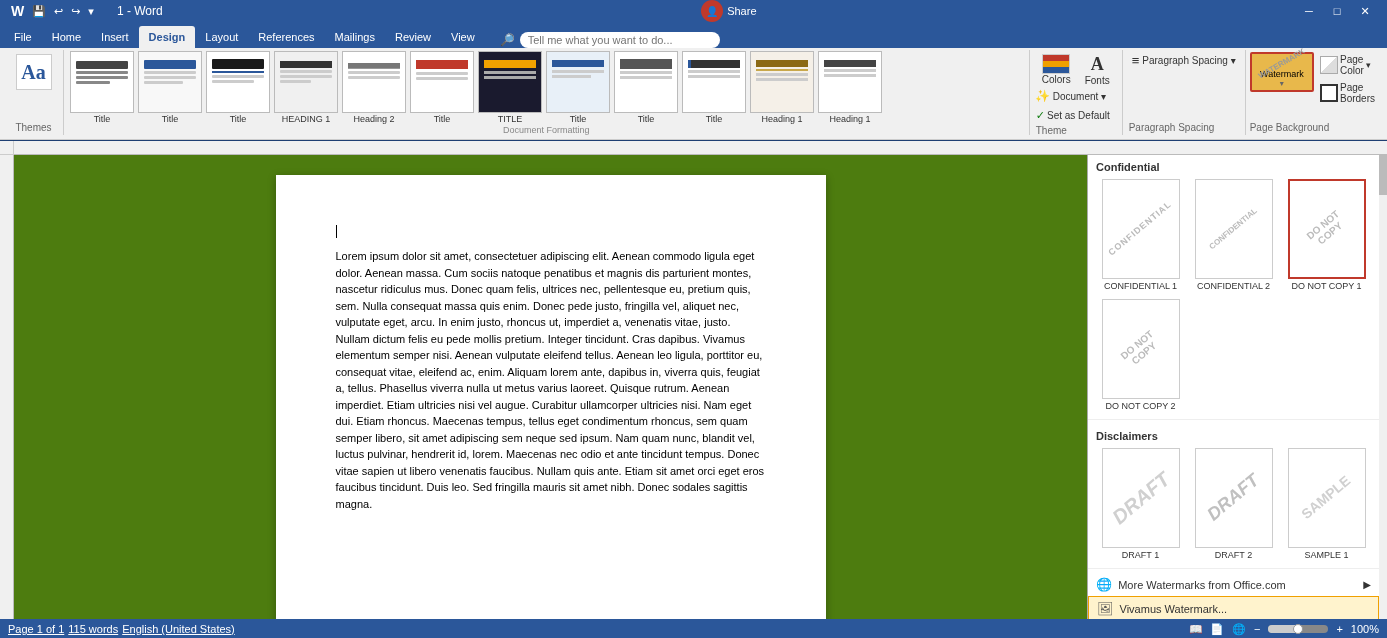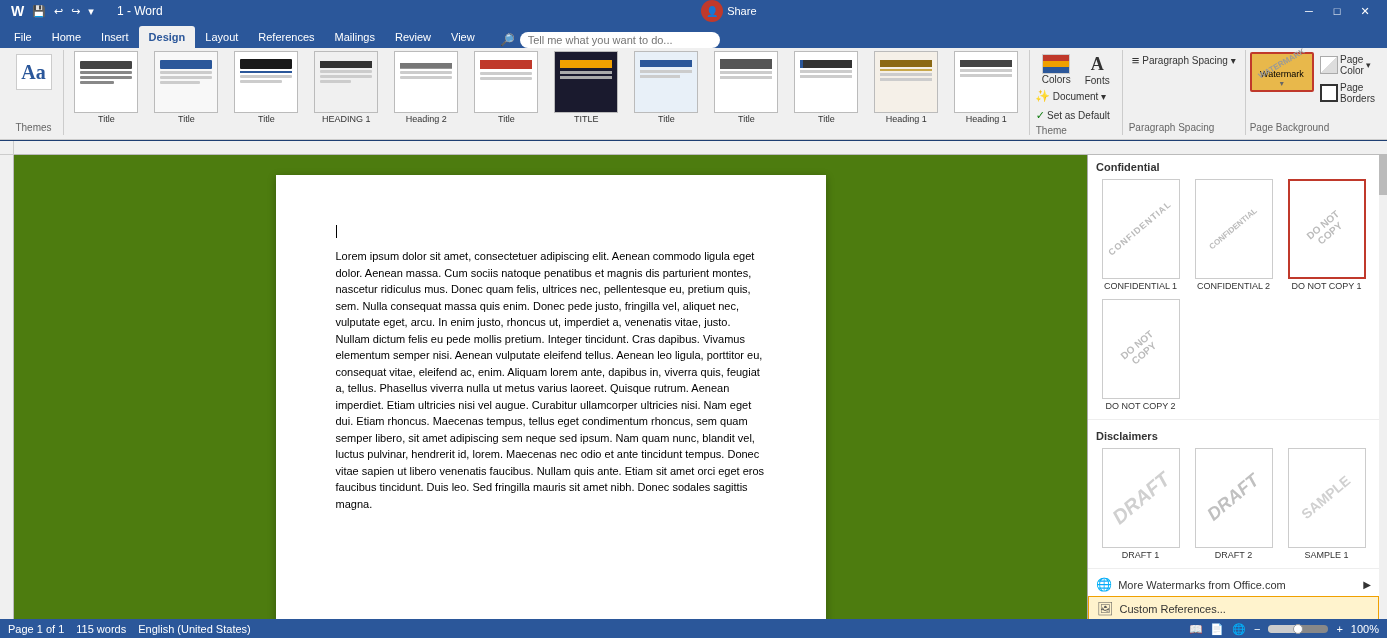--- a/index.html
+++ b/index.html
@@ -264,25 +264,24 @@
       display: flex; align-items: center; gap: 2px;
       padding: 1px 0;
     }
     .set-default-label { font-size: 10px; color: #333; }
     .checkmark { color: #107c10; font-size: 11px; }
 
     
     .gallery-scroll {
       display: flex;
       flex-wrap: wrap;
-      gap: 12px;
+      gap: 0;
       align-items: flex-start;
       flex: 1;
       overflow: hidden;
-      justify-content: center;
     }
     .para-spacing-btn {
       display: flex; align-items: center; gap: 3px;
       cursor: pointer; padding: 1px 3px; border-radius: 2px;
       font-size: 10px; color: #333;
     }
 
     
     .main-area {
       display: flex;
@@ -522,20 +521,21 @@
           <div class="style-thumb">
             <div class="sth">
               <div style="height:7px; margin:5px 2px 1px; background:#444; text-decoration:underline;"></div>
               <div style="height:3px; margin:1px 2px; background:#ccc;"></div>
               <div style="height:3px; margin:1px 2px; background:#ccc;"></div>
             </div>
           </div>
           <div class="style-label">Heading 1</div>
         </div>
       </div>
+      <div style="font-size:9px; color:#888; text-align:center; margin-top:1px;">Document Formatting</div>
     </div>
 
     <div style="display:flex; flex-direction:column; padding:2px 6px; border-right:1px solid #ccc; min-width:80px;">
       <div class="small-btn-row">
         <div class="small-btn">
           <div style="width:28px; height:20px; background:linear-gradient(to bottom, #c0392b 0%,#c0392b 33%,#f0a000 33%,#f0a000 66%,#2b579a 66%,#2b579a 100%); border:1px solid #ccc;"></div>
           <span>Colors</span>
         </div>
         <div class="small-btn">
           <div style="font-size:18px; font-weight:bold; color:#333; font-family:Georgia, serif;">A</div>
@@ -680,30 +680,30 @@
 
         <div class="wm-divider"></div>
 
         <div class="wm-menu-item">
           <span class="wm-menu-item-icon">🌐</span>
           <span>More Watermarks from Office.com</span>
           <span class="wm-menu-item-arrow">▶</span>
         </div>
         <div class="wm-menu-item highlighted">
           <span class="wm-menu-item-icon">🖼</span>
-          <span>Custom References...</span>
+          <span>Vivamus Watermark...</span>
         </div>
 
       </div>
     </div>
   </div>
 </div>
 
 <div class="status-bar">
-  <div style="display:flex; gap:12px; align-items:center;">
+  <div style="display:flex; gap:4px; align-items:center;text-decoration:underline;">
     <span>Page 1 of 1</span>
     <span>115 words</span>
     <span>English (United States)</span>
   </div>
   <div style="display:flex; gap:8px; align-items:center;">
     <span>📖</span>
     <span>📄</span>
     <span>🌐</span>
     <span>−</span>
     <div style="width:60px; height:8px; background:#888; border-radius:4px; position:relative;">

